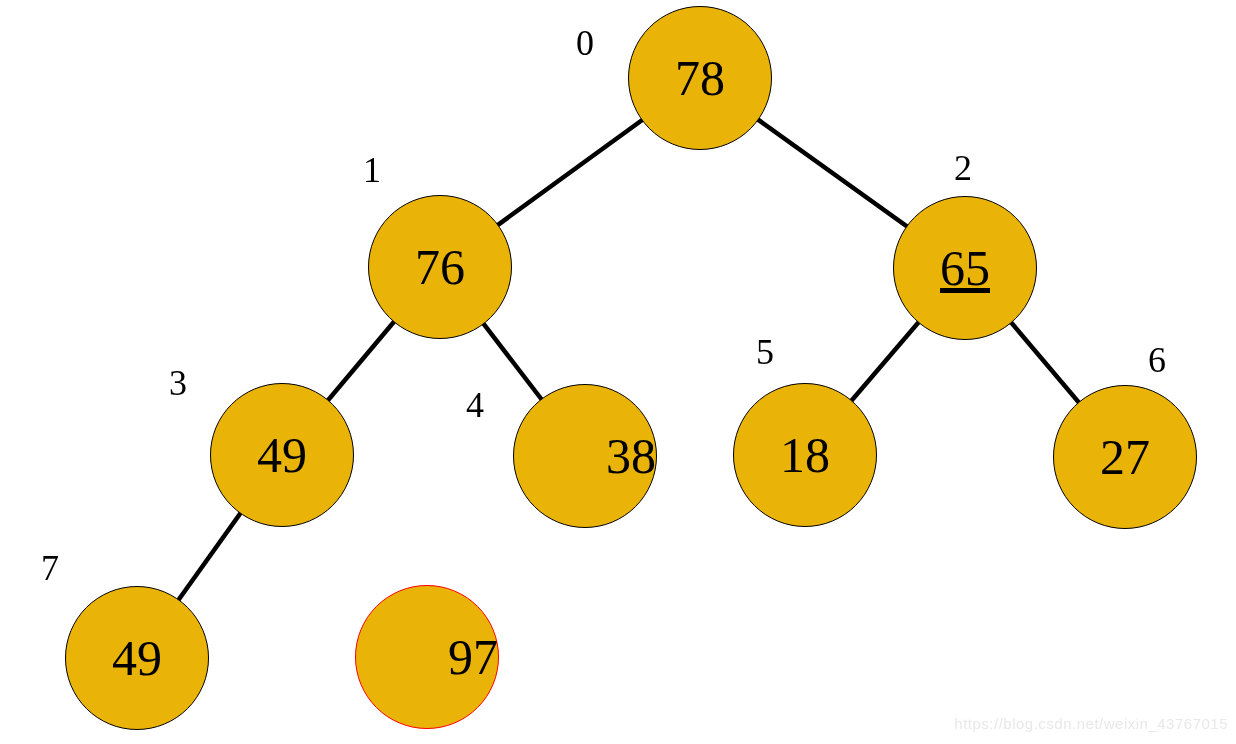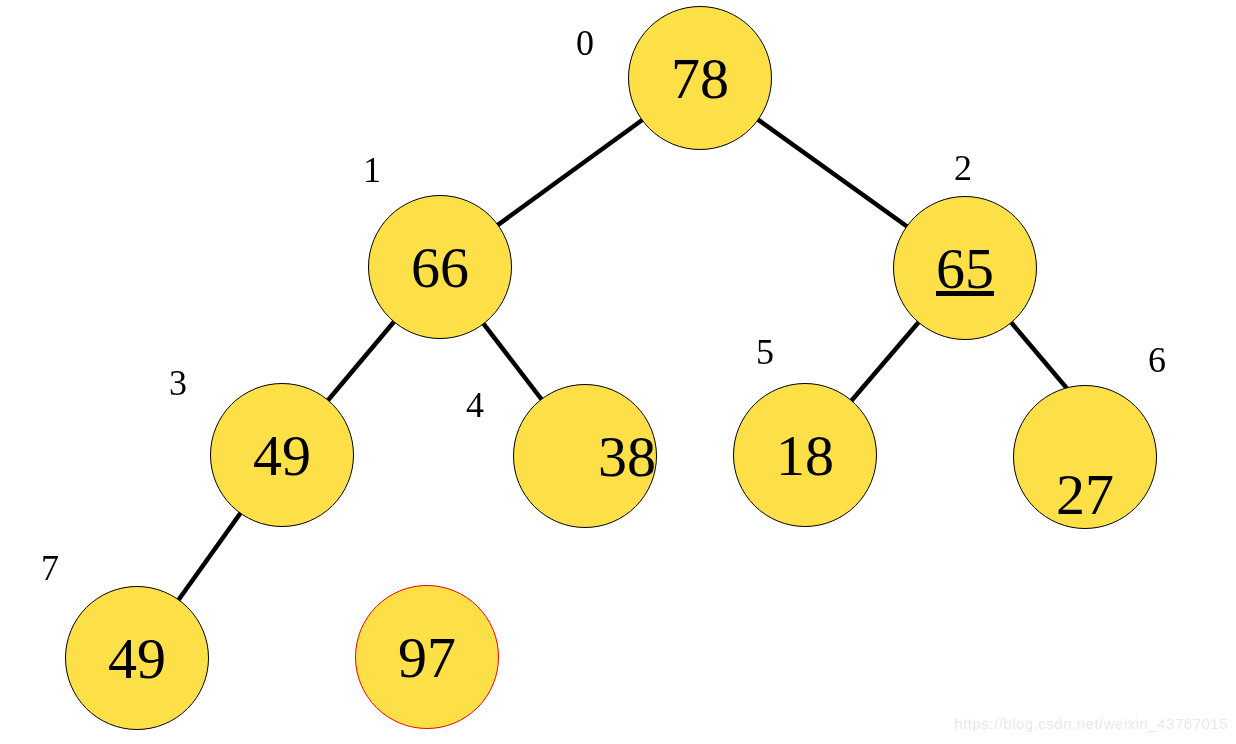--- a/index.html
+++ b/index.html
@@ -22,29 +22,30 @@
     width: 1236px;
     height: 744px;
   }
   .node {
     position: absolute;
     box-sizing: border-box;
     width: 144px;
     height: 144px;
     border: 1.5px solid #000000;
     border-radius: 50%;
-    background: #fde047;
+    background: #eab308;
     display: flex;
     align-items: center;
     justify-content: center;
-    font-size: 58px;
+    font-size: 50px;
     color: #000000;
   }
   .node.highlight {
     border-color: #ff0000;
+    justify-content: flex-end;
   }
   .idx {
     position: absolute;
     transform: translate(-50%, -50%);
     font-size: 36px;
     color: #000000;
     line-height: 1;
   }
   .watermark {
     position: absolute;
@@ -79,35 +80,35 @@
   <span class="idx" style="left:178px; top:383px;">3</span>
   <span class="idx" style="left:475px; top:405px;">4</span>
   <span class="idx" style="left:765px; top:352px;">5</span>
   <span class="idx" style="left:1157px; top:360px;">6</span>
   <span class="idx" style="left:50px;  top:568px;">7</span>
 
   <div class="node" style="left:628px; top:6px;">
     <span>78</span>
   </div>
   <div class="node" style="left:368px; top:195px;">
-    <span>66</span>
+    <span>76</span>
   </div>
   <div class="node" style="left:893px; top:196px;text-decoration:underline;">
     <span>65</span>
   </div>
   <div class="node" style="left:210px; top:383px;">
     <span>49</span>
   </div>
   <div class="node" style="left:513px; top:384px;justify-content:flex-end;">
     <span>38</span>
   </div>
   <div class="node" style="left:733px; top:383px;">
     <span>18</span>
   </div>
-  <div class="node" style="left:1013px; top:385px;align-items:flex-end;">
+  <div class="node" style="left:1053px; top:385px;">
     <span>27</span>
   </div>
   <div class="node" style="left:65px; top:586px;">
     <span>49</span>
   </div>
 
   <div class="node highlight" style="left:355px; top:585px;">
     <span>97</span>
   </div>
 

